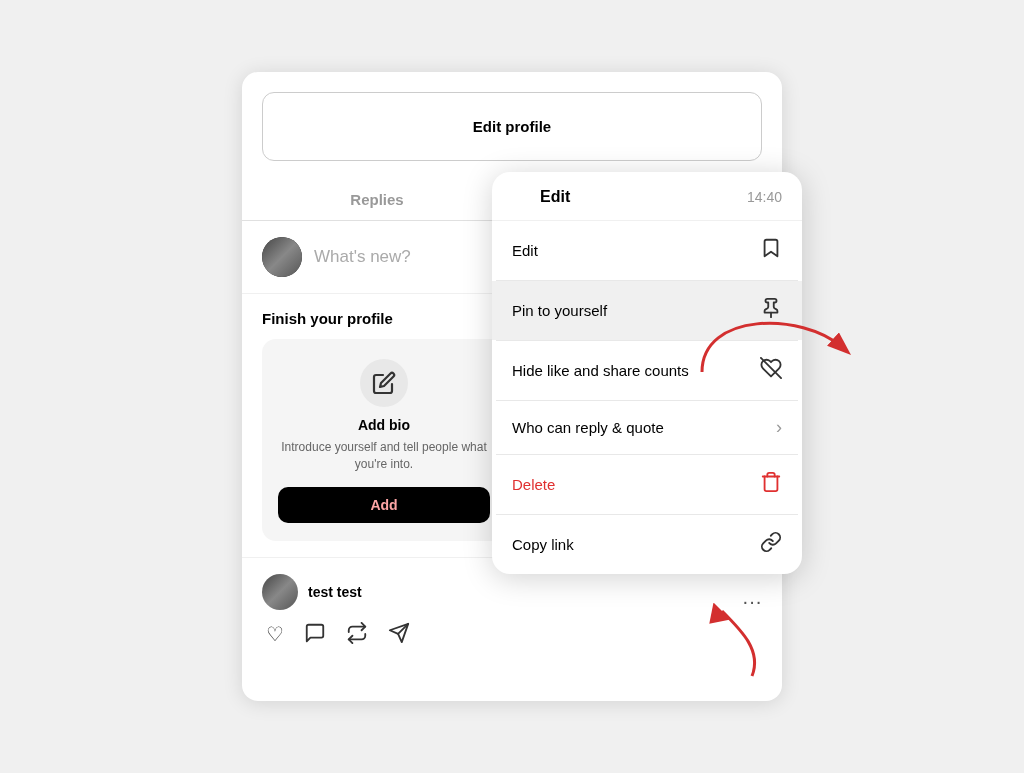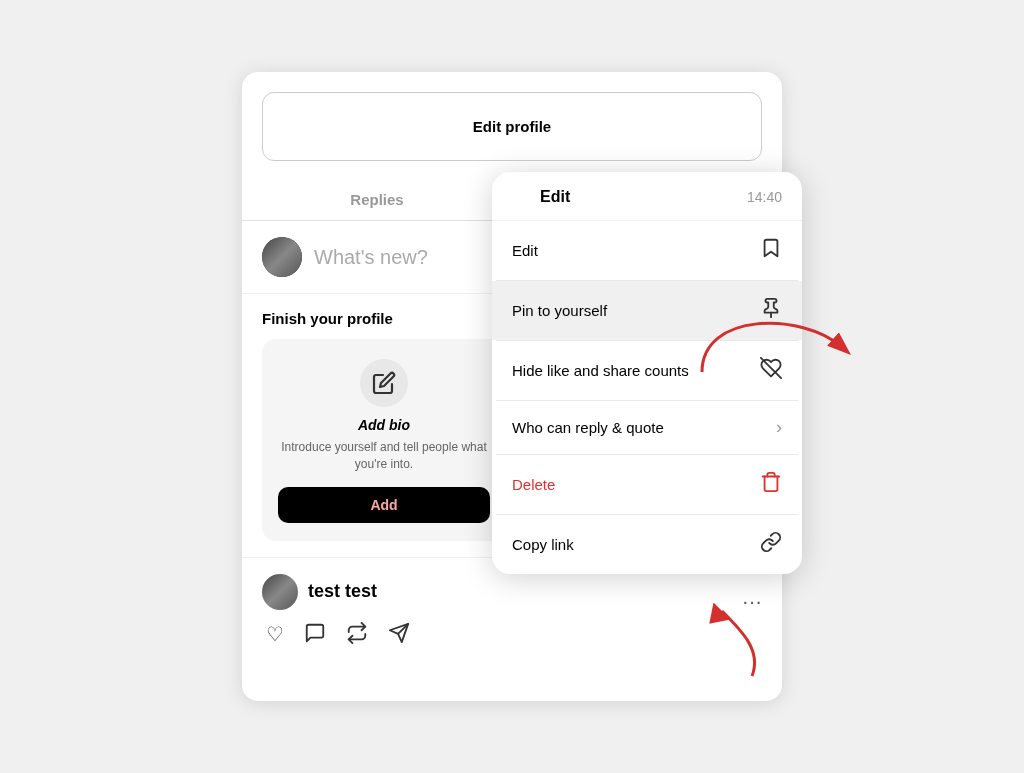--- a/index.html
+++ b/index.html
@@ -86,21 +86,21 @@
       justify-content: center;
     }
     .avatar-img {
       width: 100%;
       height: 100%;
       background: linear-gradient(135deg, #444 0%, #888 50%, #555 100%);
       border-radius: 50%;
     }
     .new-post-placeholder {
       margin-left: 12px;
-      font-size: 20px;
+      font-size: 17px;
       color: #aaa;
     }
 
     
     .finish-profile {
       padding: 16px 20px;
     }
     .finish-profile-title {
       font-size: 15px;
       font-weight: 700;
@@ -128,21 +128,20 @@
       align-items: center;
       justify-content: center;
       font-size: 22px;
       margin-bottom: 10px;
     }
     .card-title {
       font-size: 14px;
       font-weight: 700;
       text-align: center;
       margin-bottom: 6px;
-      font-style: italic;
     }
     .card-desc {
       font-size: 12px;
       color: #666;
       text-align: center;
       line-height: 1.4;
       margin-bottom: 14px;
     }
     .card-btn-add {
       background: #000;
@@ -180,21 +179,21 @@
       gap: 10px;
     }
     .avatar-small {
       width: 36px;
       height: 36px;
       border-radius: 50%;
       background: linear-gradient(135deg, #444 0%, #888 50%, #555 100%);
       flex-shrink: 0;
     }
     .thread-username {
-      font-size: 18px;
+      font-size: 14px;
       font-weight: 700;
     }
     .thread-actions {
       display: flex;
       gap: 20px;
       margin-top: 12px;
       padding-left: 4px;
     }
     .thread-action-icon {
       font-size: 20px;

